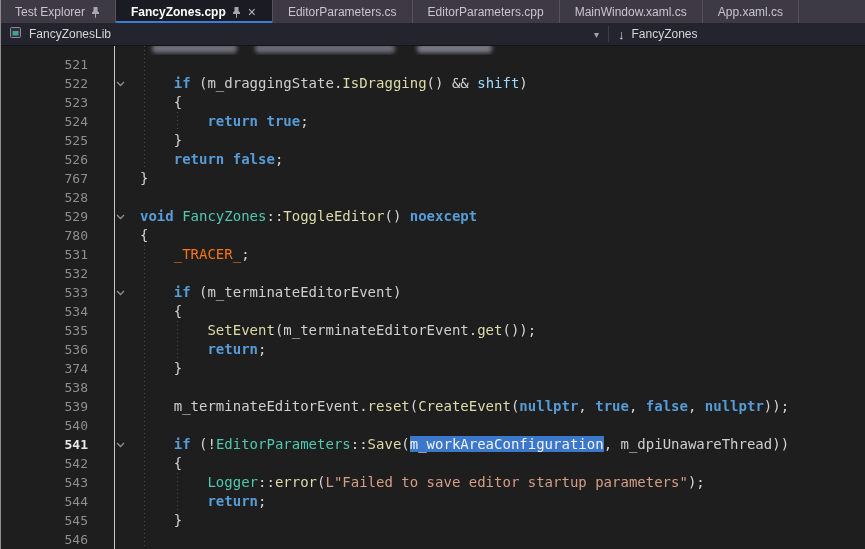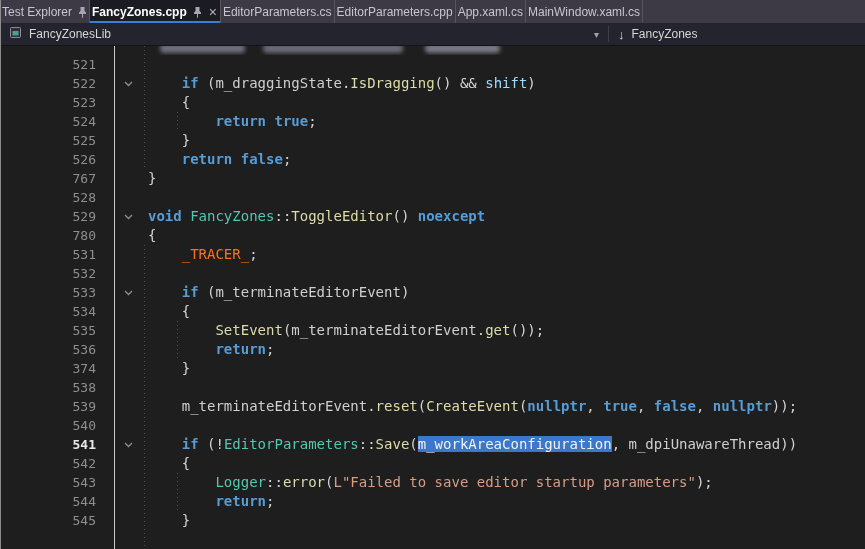--- a/index.html
+++ b/index.html
@@ -3,42 +3,42 @@
 <meta charset="utf-8">
 <style>
   * { margin:0; padding:0; box-sizing:border-box; }
   html,body { width:865px; height:549px; overflow:hidden; }
   body { background:var(--editor_bg,#1e1e1e); font-family:"Liberation Sans",sans-serif; }
   .window { position:relative; width:865px; height:549px; }
   .left-edge { position:absolute; left:0; top:0; bottom:0; width:1px; background:#8d8d8d; z-index:9; }
 
   
   .tabstrip { display:flex; height:23px; background:var(--tabstrip_bg,#3e3a45); align-items:stretch; overflow:hidden; }
-  .tab { display:flex; align-items:center; gap:6px; padding:0 2px; border-right:1px solid #57525e;
+  .tab { display:flex; align-items:center; gap:6px; padding:0 15px; border-right:1px solid #57525e;
          color:#c9c4ce; font-size:12px; white-space:nowrap; cursor:default; }
   .tab.active { background:#1b1b24; color:#ffffff; font-weight:bold;
                 box-shadow: inset 0 -2px 0 var(--accent,#3c7bd9); }
   .tab-close { font-weight:normal; color:#bab5c0; font-size:14px; line-height:1; padding:0 1px; }
   .pin { display:flex; align-items:center; }
 
   
   .navbar { display:flex; height:23px; background:var(--navbar_bg,#24242e); align-items:stretch;
             border-bottom:1px solid #141418; color:#d6d6d6; font-size:12px; }
   .nav-combo { display:flex; align-items:center; gap:7px; padding:8px 9px; white-space:nowrap; }
   .nav-combo.project { width:608px; }
   .combo-arrow { margin-left:auto; color:#a2a2ad; font-size:10px; }
   .nav-sep { width:1px; background:#3d3d47; margin:3px 0; }
   .scope-icon { color:#dadada; font-weight:bold; font-size:13px; }
 
   
   .editor { position:relative; height:503px; overflow:hidden; background:var(--editor_bg,#1e1e1e); }
   #lines { margin-top:-10px; }
   .line { display:flex; height:19px; line-height:19px; font-family:"DejaVu Sans Mono",monospace;
           font-size:14px; white-space:pre; }
-  .ln { flex:0 0 100px; text-align:right; padding-right:12px; color:var(--line_number,#8f8f8f); font-size:13px;margin-left:8px; }
+  .ln { flex:0 0 100px; text-align:right; padding-right:12px; color:var(--line_number,#8f8f8f); font-size:13px; }
   .line.current .ln { color:var(--line_number_active,#e8e8e8); font-weight:bold; }
   .fold { flex:0 0 40px; display:flex; align-items:center; justify-content:center; color:#8f8f8f; }
   .code { flex:1; overflow:hidden; }
   .tok.kw { font-weight:600; }
   .tok.sel { background:var(--selection_bg,#3b77ca); color:#f2f2f2 !important; }
   .gutter-divider { position:absolute; left:114px; top:0; bottom:0; width:1px; background:#c9c9c9; z-index:3; }
   .guide { position:absolute; width:1px; z-index:1;
            background-image:repeating-linear-gradient(to bottom,#4e4e4e 0 1px,transparent 1px 4px); }
   .smudge { display:inline-block; height:9px; border-radius:4px; background:#70707c;
             filter:blur(2px); margin-top:8px; vertical-align:top; }
@@ -66,24 +66,24 @@
         </span>
         <span class="tab-close">×</span>
       </div>
       <div class="tab">
         <span class="tab-label">EditorParameters.cs</span>
       </div>
       <div class="tab">
         <span class="tab-label">EditorParameters.cpp</span>
       </div>
       <div class="tab">
-        <span class="tab-label">App.xaml.cs</span>
+        <span class="tab-label">MainWindow.xaml.cs</span>
       </div>
       <div class="tab">
-        <span class="tab-label">MainWindow.xaml.cs</span>
+        <span class="tab-label">App.xaml.cs</span>
       </div>
     </div>
 
   <div class="navbar">
     <div class="nav-combo project">
       <span class="proj-icon">
         <svg width="13" height="13" viewBox="0 0 13 13" aria-hidden="true">
           <rect x="1.5" y="1.5" width="10" height="10" rx="1" fill="#2e2e3c" stroke="#8f8a97"></rect>
           <rect x="3.5" y="5" width="6" height="4.5" fill="#4ec9b0" opacity="0.75"></rect>
         </svg>
@@ -127,20 +127,21 @@
         <div class="line"><span class="ln">538</span><span class="fold"></span><span class="code"></span></div>
         <div class="line"><span class="ln">539</span><span class="fold"></span><span class="code"><span class="tok pn" style="color: rgb(212, 212, 212);">    </span><span class="tok fld" style="color: rgb(207, 207, 207);">m_terminateEditorEvent</span><span class="tok pn" style="color: rgb(212, 212, 212);">.</span><span class="tok fn" style="color: rgb(220, 220, 170);">reset</span><span class="tok pn" style="color: rgb(212, 212, 212);">(</span><span class="tok fn" style="color: rgb(220, 220, 170);">CreateEvent</span><span class="tok pn" style="color: rgb(212, 212, 212);">(</span><span class="tok kw" style="color: rgb(86, 156, 214);">nullptr</span><span class="tok pn" style="color: rgb(212, 212, 212);">, </span><span class="tok kw" style="color: rgb(86, 156, 214);">true</span><span class="tok pn" style="color: rgb(212, 212, 212);">, </span><span class="tok kw" style="color: rgb(86, 156, 214);">false</span><span class="tok pn" style="color: rgb(212, 212, 212);">, </span><span class="tok kw" style="color: rgb(86, 156, 214);">nullptr</span><span class="tok pn" style="color: rgb(212, 212, 212);">));</span></span></div>
         <div class="line"><span class="ln">540</span><span class="fold"></span><span class="code"></span></div>
         <div class="line current"><span class="ln">541</span><span class="fold"><svg width="11" height="11" viewBox="0 0 11 11" aria-hidden="true">
               <path d="M2 4l3.5 3.5L9 4" stroke="currentColor" stroke-width="1.3" fill="none"></path>
             </svg></span><span class="code"><span class="tok pn" style="color: rgb(212, 212, 212);">    </span><span class="tok kw" style="color: rgb(86, 156, 214);">if</span><span class="tok pn" style="color: rgb(212, 212, 212);"> (!</span><span class="tok type" style="color: rgb(78, 201, 176);">EditorParameters</span><span class="tok pn" style="color: rgb(212, 212, 212);">::</span><span class="tok fn" style="color: rgb(220, 220, 170);">Save</span><span class="tok pn" style="color: rgb(212, 212, 212);">(</span><span class="tok fld sel">m_workAreaConfiguration</span><span class="tok pn" style="color: rgb(212, 212, 212);">, </span><span class="tok fld" style="color: rgb(207, 207, 207);">m_dpiUnawareThread</span><span class="tok pn" style="color: rgb(212, 212, 212);">))</span></span></div>
         <div class="line"><span class="ln">542</span><span class="fold"></span><span class="code"><span class="tok pn" style="color: rgb(212, 212, 212);">    {</span></span></div>
         <div class="line"><span class="ln">543</span><span class="fold"></span><span class="code"><span class="tok pn" style="color: rgb(212, 212, 212);">        </span><span class="tok type" style="color: rgb(78, 201, 176);">Logger</span><span class="tok pn" style="color: rgb(212, 212, 212);">::</span><span class="tok fn" style="color: rgb(220, 220, 170);">error</span><span class="tok pn" style="color: rgb(212, 212, 212);">(</span><span class="tok str" style="color: rgb(214, 157, 133);">L"Failed to save editor startup parameters"</span><span class="tok pn" style="color: rgb(212, 212, 212);">);</span></span></div>
         <div class="line"><span class="ln">544</span><span class="fold"></span><span class="code"><span class="tok pn" style="color: rgb(212, 212, 212);">        </span><span class="tok kw" style="color: rgb(86, 156, 214);">return</span><span class="tok pn" style="color: rgb(212, 212, 212);">;</span></span></div>
         <div class="line"><span class="ln">545</span><span class="fold"></span><span class="code"><span class="tok pn" style="color: rgb(212, 212, 212);">    }</span></span></div>
+        <div class="line"><span class="ln">546</span><span class="fold"></span><span class="code"></span></div>
       </div>
     <div id="guides">
         <div class="guide" style="left: 144px; top: 0px; height: 123px;"></div>
         <div class="guide" style="left: 177px; top: 66px; height: 19px;"></div>
         <div class="guide" style="left: 144px; top: 199px; height: 304px;"></div>
         <div class="guide" style="left: 177px; top: 275px; height: 38px;"></div>
         <div class="guide" style="left: 177px; top: 427px; height: 38px;"></div>
       </div>
     <div class="gutter-divider"></div>
   </div>

